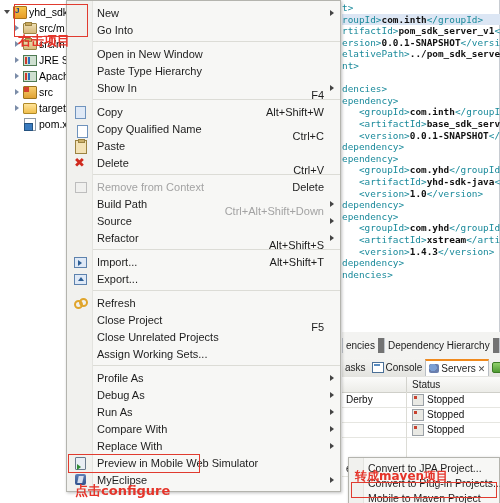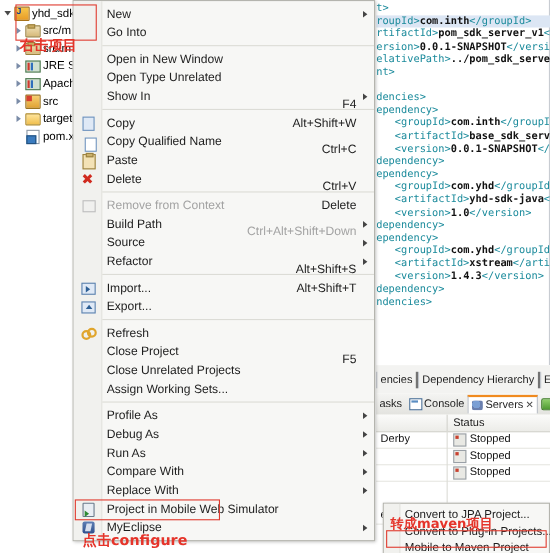--- a/index.html
+++ b/index.html
@@ -44,21 +44,21 @@
   .eline{position:absolute;left:0;height:11.6px;white-space:pre;
          font-family:"DejaVu Sans Mono","Liberation Mono",monospace;font-size:9.4px;color:#2b2b2b;}
   .eline .val{color:#121212;font-weight:bold;}
   .hl{position:absolute;left:0;width:158px;height:11.6px;background:#dce6f4;}
   .esep{position:absolute;right:0;top:0;width:1px;height:332px;background:#c8ccd2;}
 
   
   .panelA{position:absolute;left:342px;top:332px;width:158px;height:26px;background:#f3f3f1;}
   .ptabrow{position:absolute;left:0;top:5px;height:17px;display:flex;align-items:center;white-space:nowrap;
            font-size:10px;color:#1d1d1d;}
-  .ptab{padding:2px 3px;border-left:1px solid #bfc4ca;border-right:2px solid #737373;}
+  .ptab{padding:2px 3px;border-left:1px solid #bfc4ca;border-right:6px solid #737373;}
 
   .panelB{position:absolute;left:342px;top:358px;width:158px;height:145px;background:#ffffff;}
   .vtabs{position:absolute;left:0;top:0;width:164px;height:19px;background:linear-gradient(#f4f4f2,#e3e3df);
          display:flex;align-items:center;white-space:nowrap;font-size:10px;}
   .vtab{display:flex;align-items:center;gap:2px;padding:2px 3px;color:#1d1d1d;}
   .vtab.active{background:#ffffff;border-top:2px solid #f08a1e;border-left:1px solid #b9bec4;border-right:1px solid #b9bec4;
                height:17px;box-sizing:border-box;}
   .vico{width:10px;height:9px;display:inline-block;position:relative;}
   .ico-console{background:#fff;border:1px solid #4a6f96;}
   .ico-console::after{content:"";position:absolute;left:1px;top:1px;width:6px;height:2px;background:#5b8ec2;}
@@ -284,21 +284,21 @@
           <span class="sub"></span>
         </div>
         <div class="mi">
           <span>Go Into</span>
         </div>
         <div class="msep"></div>
         <div class="mi">
           <span>Open in New Window</span>
         </div>
         <div class="mi">
-          <span>Open Type Unrelated</span>
+          <span>Paste Type Hierarchy</span>
           <span class="acc">F4</span>
         </div>
         <div class="mi">
           <span>Show In</span>
           <span class="acc">Alt+Shift+W</span>
           <span class="sub"></span>
         </div>
         <div class="msep"></div>
         <div class="mi">
           <span class="mico">
@@ -397,21 +397,21 @@
           <span class="sub"></span>
         </div>
         <div class="mi">
           <span>Replace With</span>
           <span class="sub"></span>
         </div>
         <div class="mi">
           <span class="mico">
             <span class="mi-mob"></span>
           </span>
-          <span>Project in Mobile Web Simulator</span>
+          <span>Preview in Mobile Web Simulator</span>
         </div>
         <div class="mi">
           <span class="mico">
             <span class="mi-mye"></span>
           </span>
           <span>MyEclipse</span>
           <span class="sub"></span>
         </div>
       </div>
     </div>

